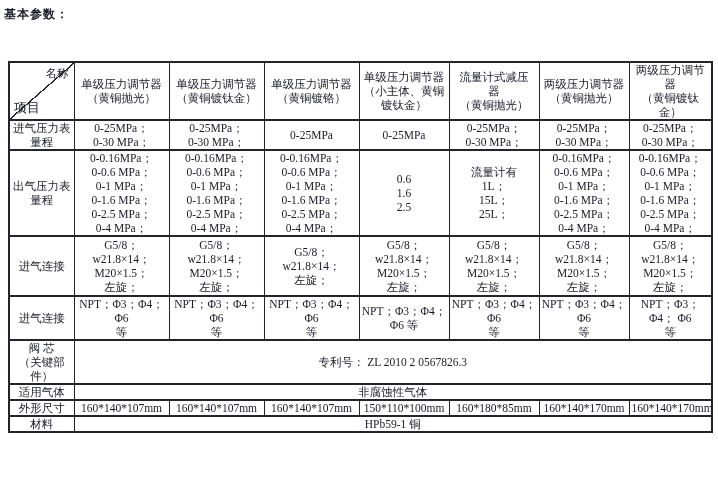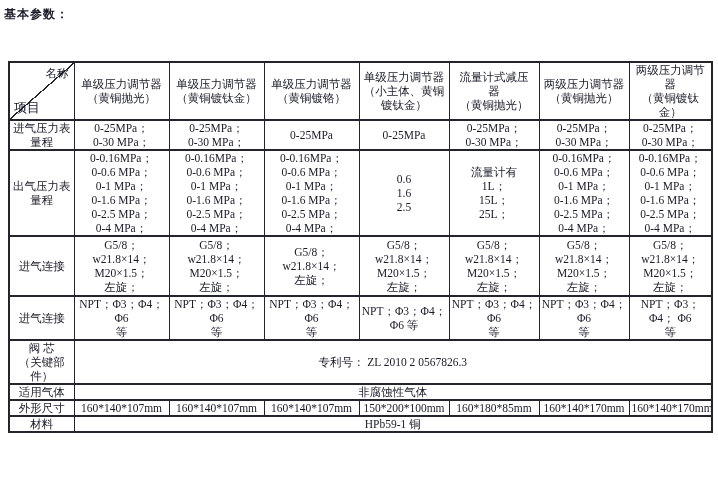--- a/index.html
+++ b/index.html
@@ -193,21 +193,21 @@
   </tr>
   <tr class="r-gas">
     <td>适用气体</td>
     <td colspan="7">非腐蚀性气体</td>
   </tr>
   <tr class="r-dims">
     <td>外形尺寸</td>
     <td>160*140*107mm</td>
     <td>160*140*107mm</td>
     <td>160*140*107mm</td>
-    <td>150*200*100mm</td>
+    <td>150*110*100mm</td>
     <td>160*180*85mm</td>
     <td>160*140*170mm</td>
     <td>160*140*170mm</td>
   </tr>
   <tr class="r-mat">
     <td>材料</td>
     <td colspan="7">HPb59-1 铜</td>
   </tr>
 
 </tbody>

